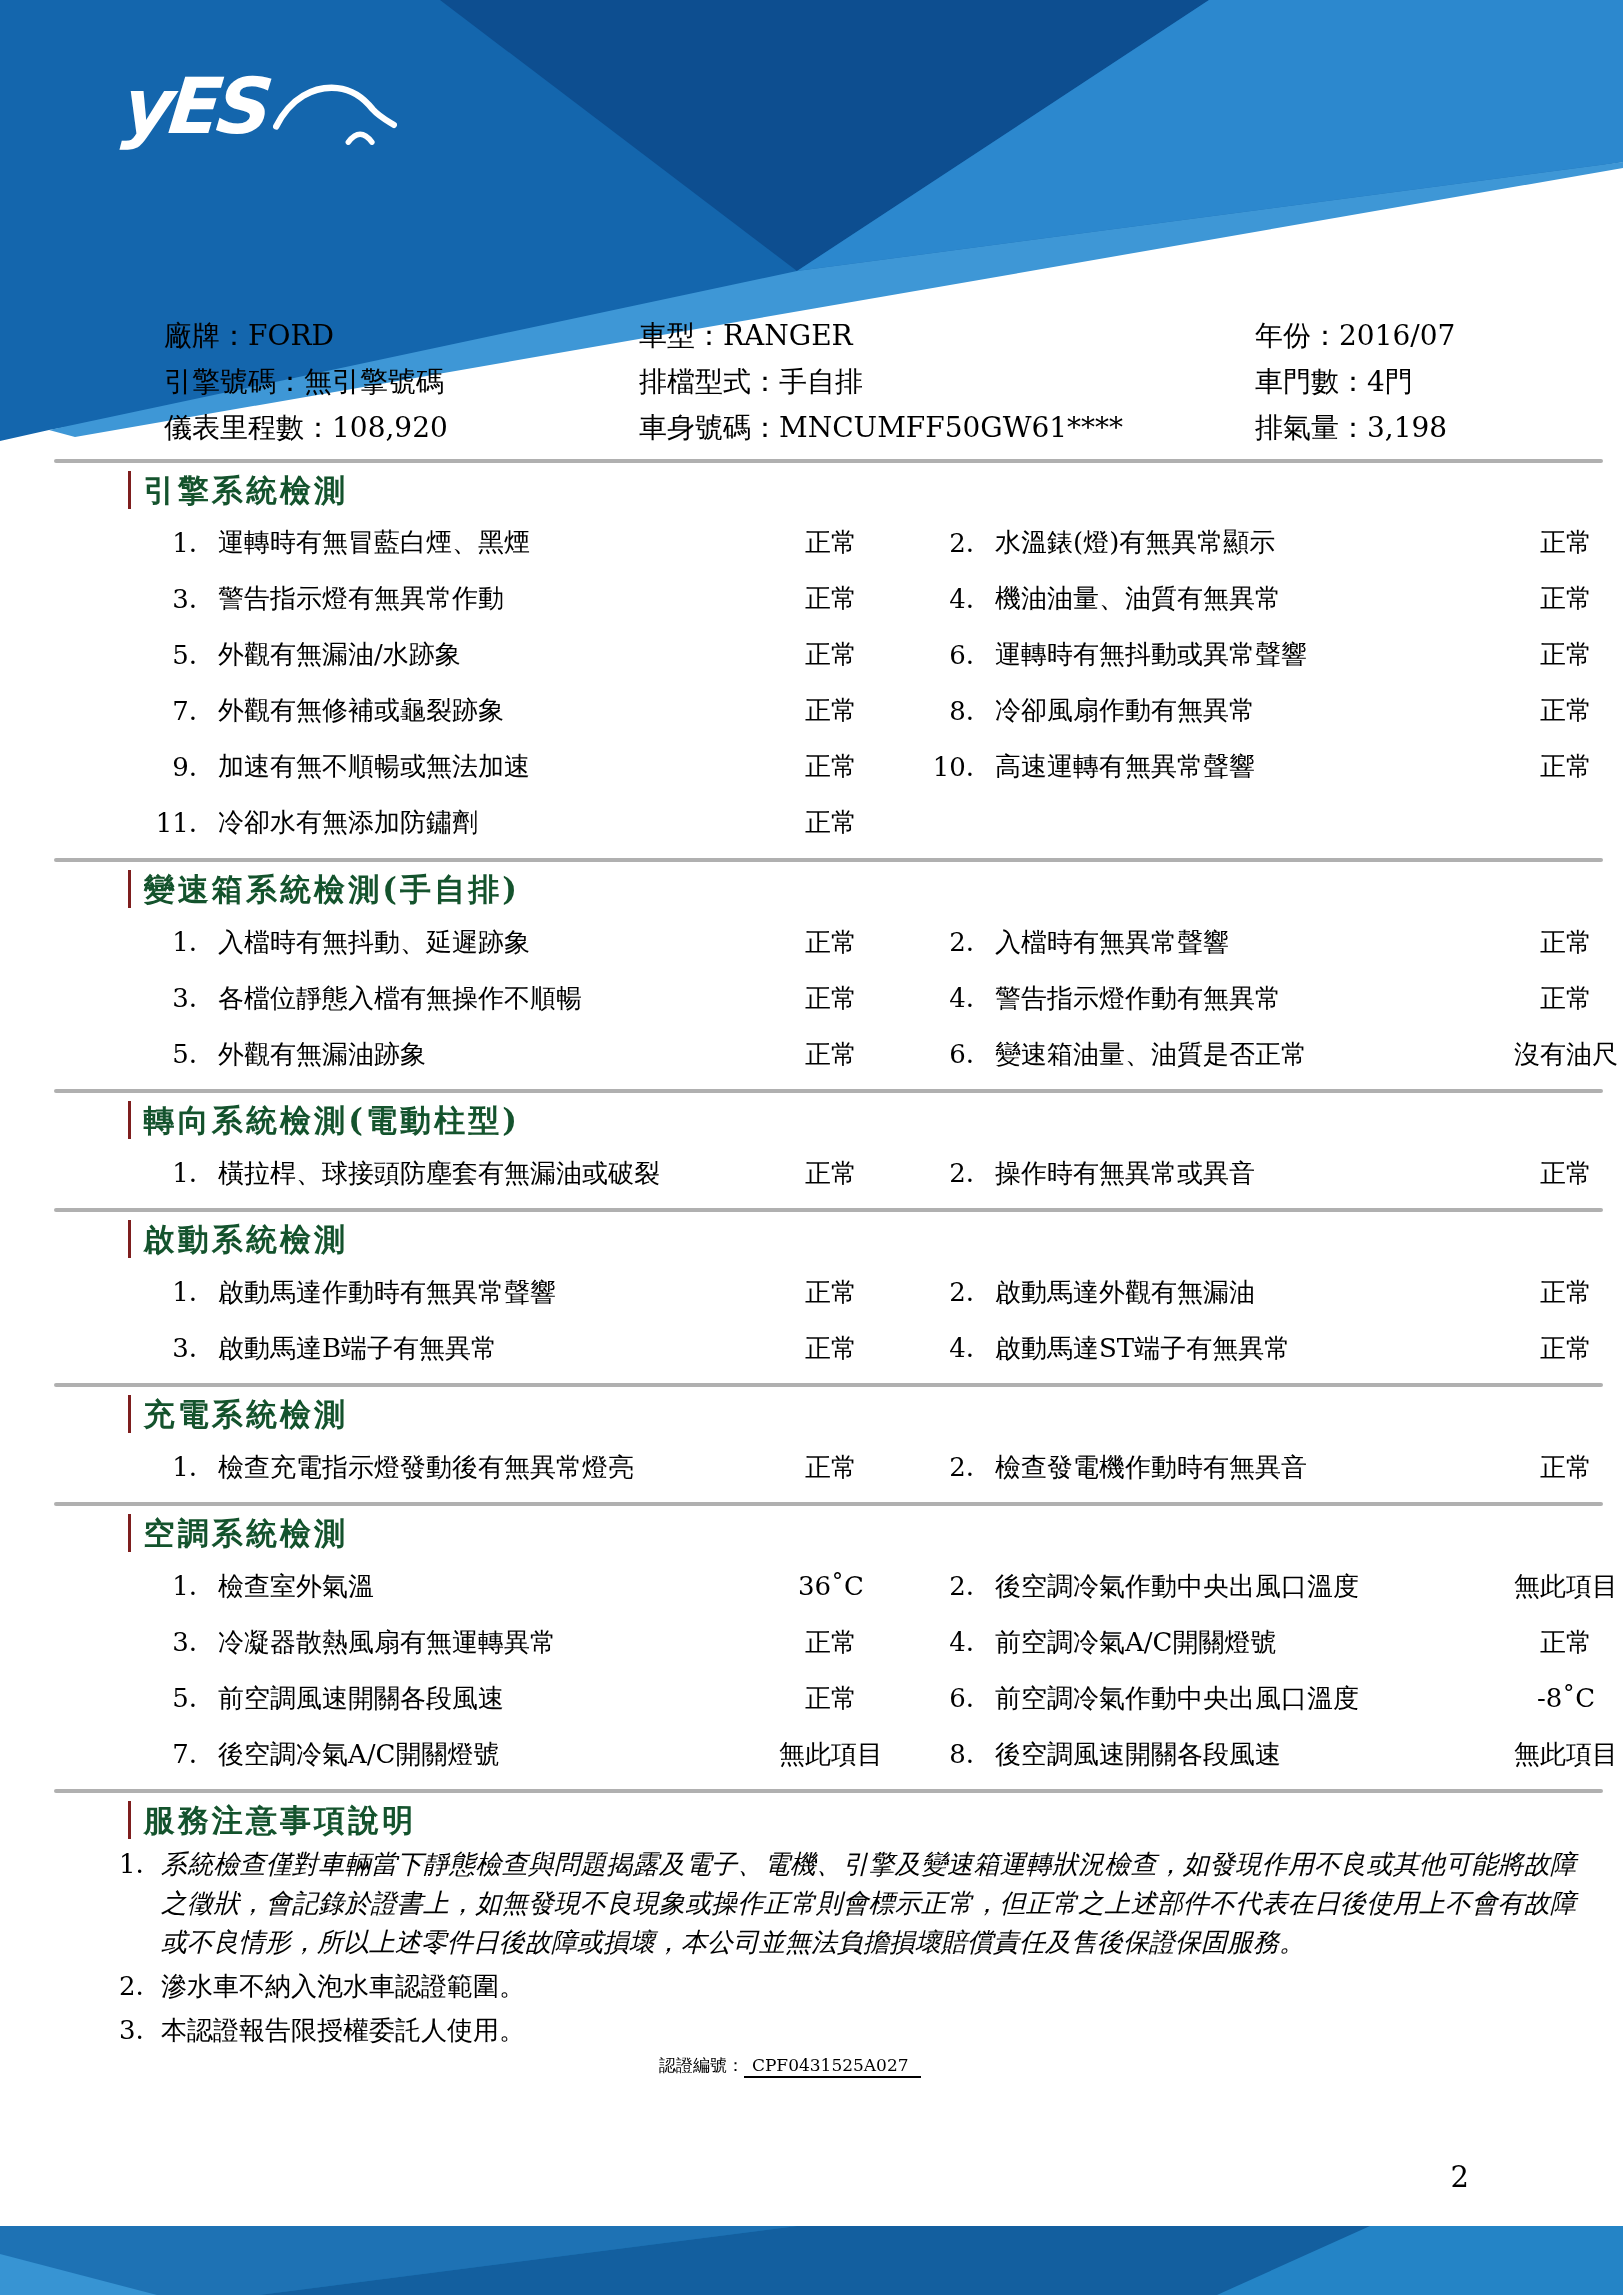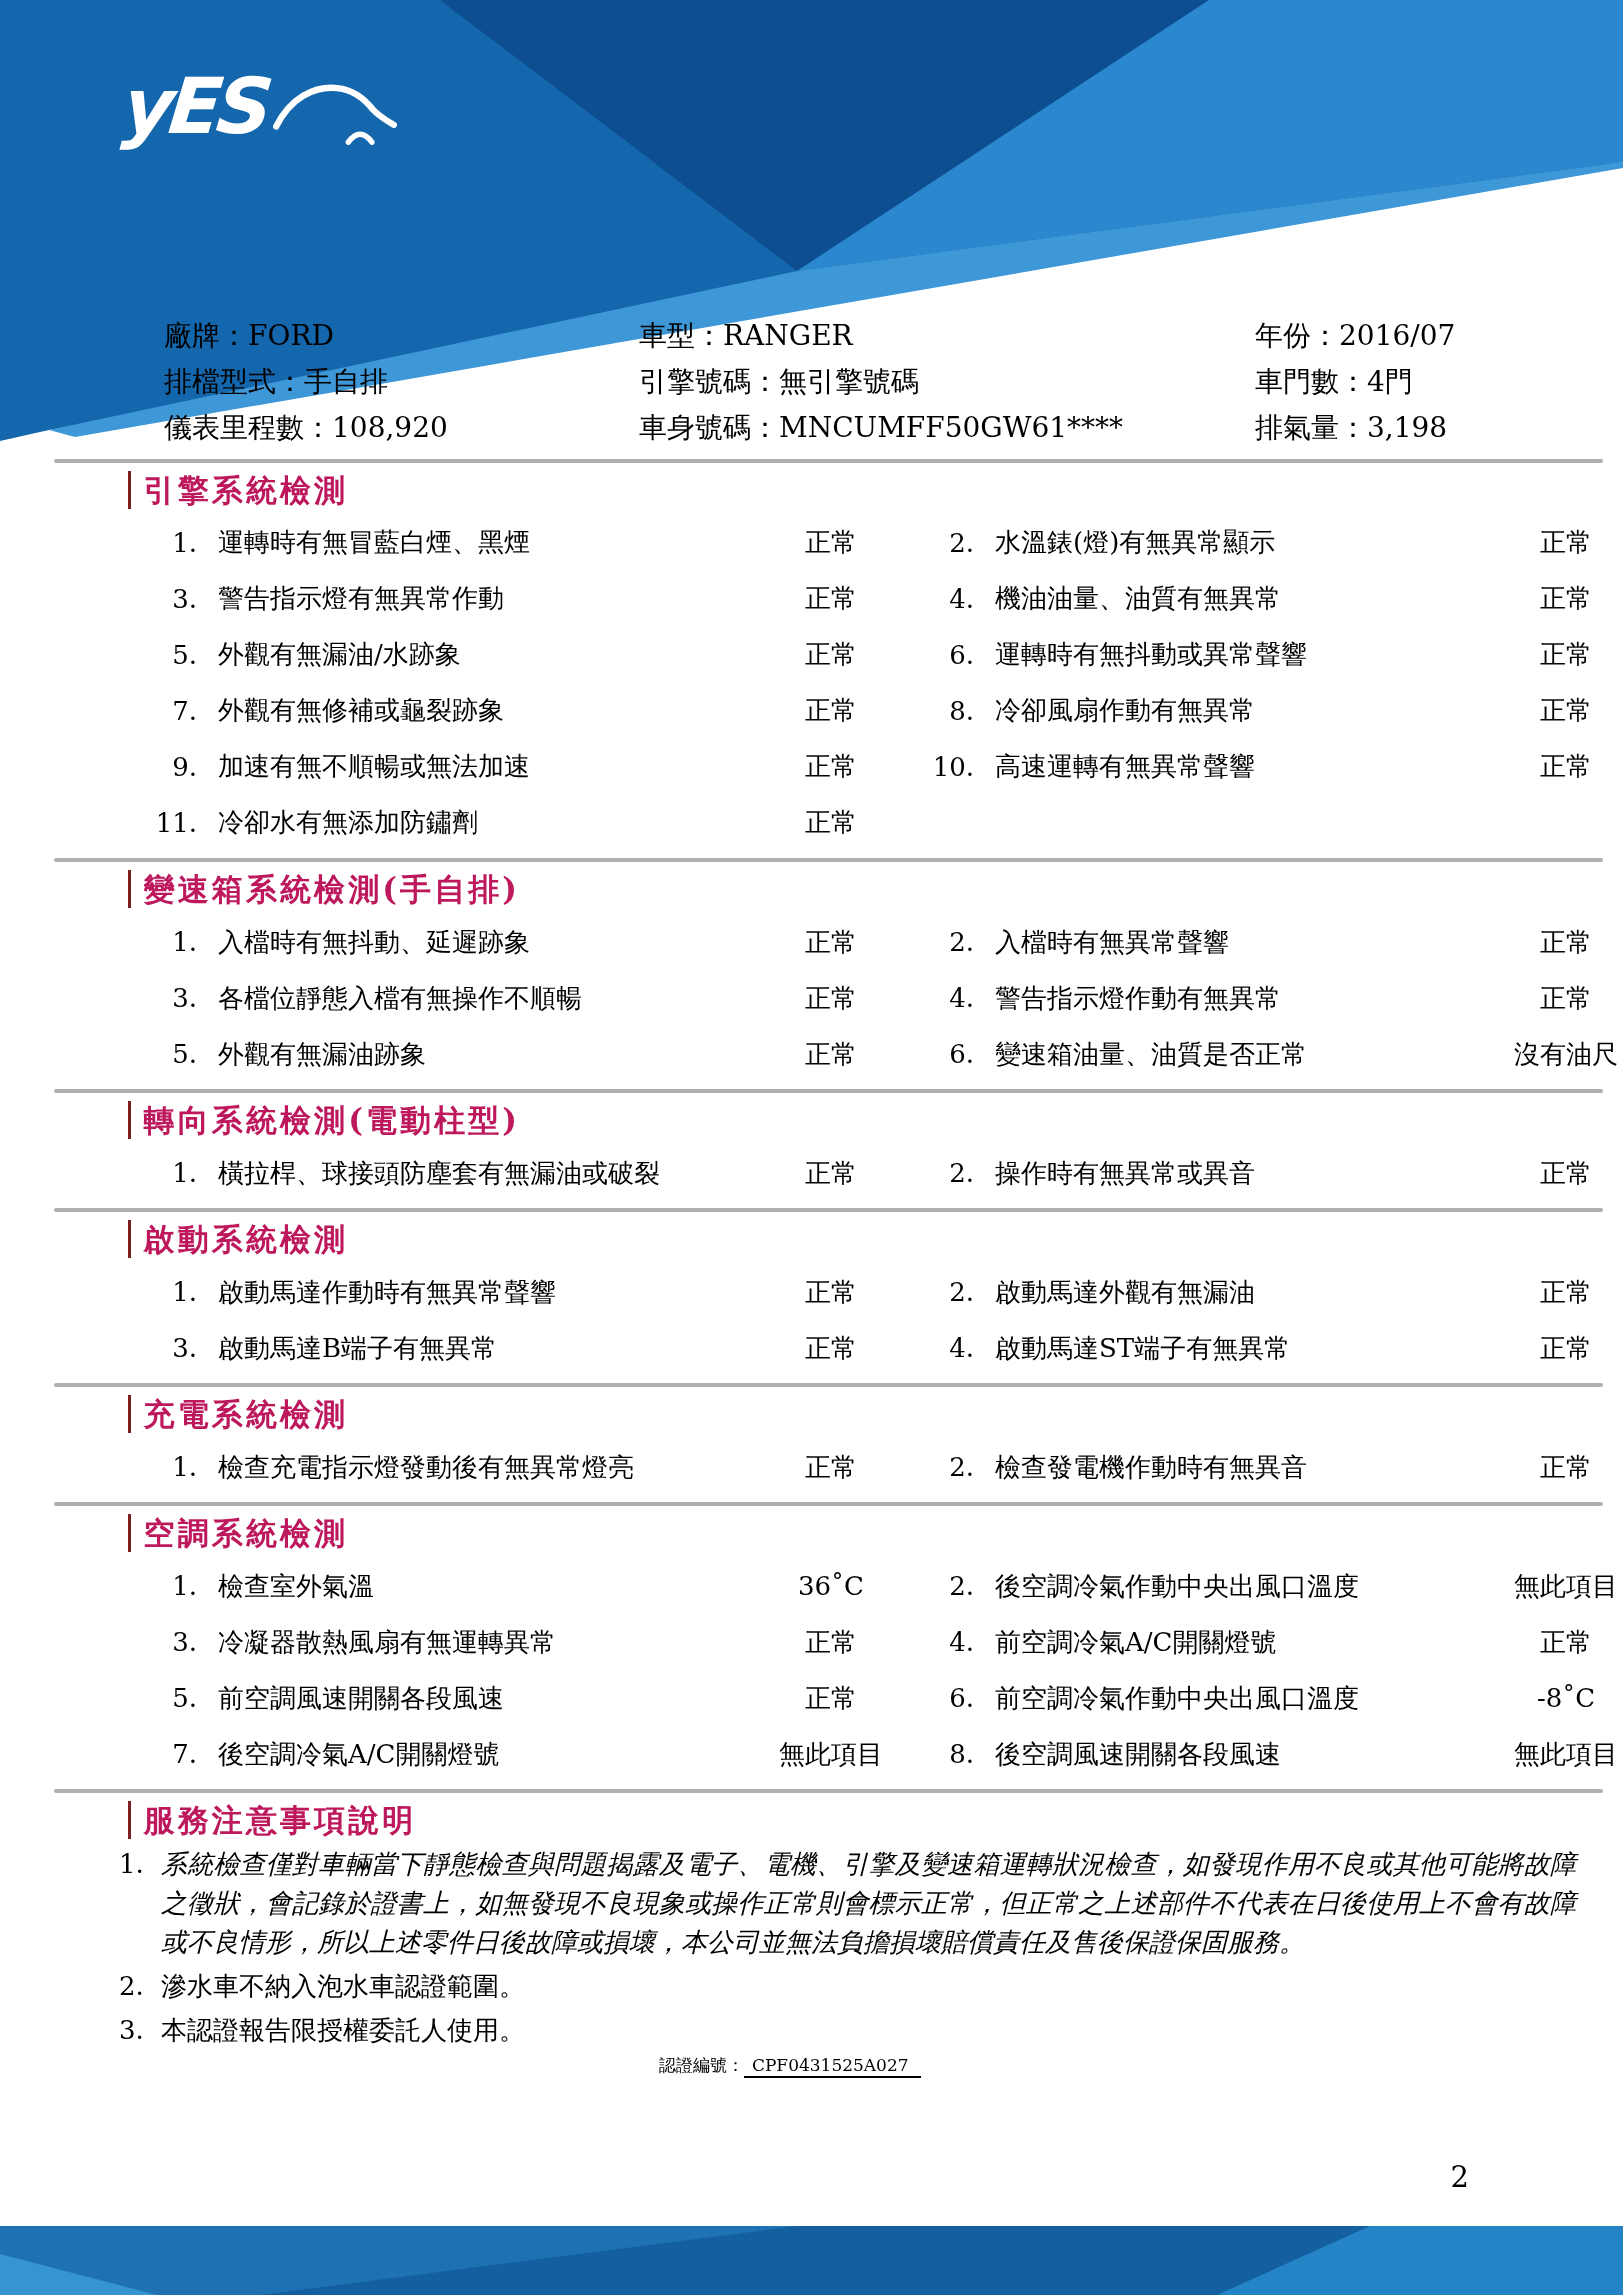--- a/index.html
+++ b/index.html
@@ -21,21 +21,21 @@
           font-weight:bold;font-size:47px;line-height:61px;color:#ffffff;letter-spacing:4.7px;}
 
   
   .content{position:absolute;top:313px;left:0;right:0;padding-left:34px;}
   .info{display:grid;grid-template-columns:475px 616px auto;margin:0 47px 0 130px;
         font-size:28px;line-height:46px;}
   .divider{height:3.9px;background:#b0b0b0;border-radius:2.4px;margin:0 19.6px;}
   .divider.first{margin-top:7.9px;}
 
   .sec-head{margin:7.9px 0 6.3px 94px;padding-left:12.6px;border-left:3.9px solid #7e1e1e;
-            color:#be185d;font-size:31px;line-height:38px;font-weight:600;letter-spacing:3.1px;}
+            color:#14532d;font-size:31px;line-height:38px;font-weight:600;letter-spacing:3.1px;}
   .items{display:grid;grid-template-columns:589px 188px 550px 182px;margin-left:114px;
          font-size:26px;padding-bottom:7px;}
   .it{display:flex;align-items:center;min-height:56px;}
   .num{width:49px;text-align:right;flex:none;}
   .txt{margin-left:21px;white-space:nowrap;}
   .val{display:flex;align-items:center;justify-content:center;min-height:56px;}
 
   
   .notes{margin-top:3.1px;}
   .note{display:flex;align-items:flex-start;margin:4.7px 47px 0 85px;font-size:26px;line-height:39px;}
@@ -74,22 +74,22 @@
         </svg>
       </span>
     </div>
   </div>
 
   <div class="content">
     <div class="info" id="info-grid">
         <div class="info-cell">廠牌：FORD</div>
         <div class="info-cell">車型：RANGER</div>
         <div class="info-cell">年份：2016/07</div>
+        <div class="info-cell">引擎號碼：無引擎號碼</div>
         <div class="info-cell">排檔型式：手自排</div>
-        <div class="info-cell">引擎號碼：無引擎號碼</div>
         <div class="info-cell">車門數：4門</div>
         <div class="info-cell">儀表里程數：108,920</div>
         <div class="info-cell">車身號碼：MNCUMFF50GW61****</div>
         <div class="info-cell">排氣量：3,198</div>
       </div>
     <div class="divider first"></div>
     <div id="sections">
         <div class="section">
           <div class="sec-head">引擎系統檢測</div>
           <div class="items">

